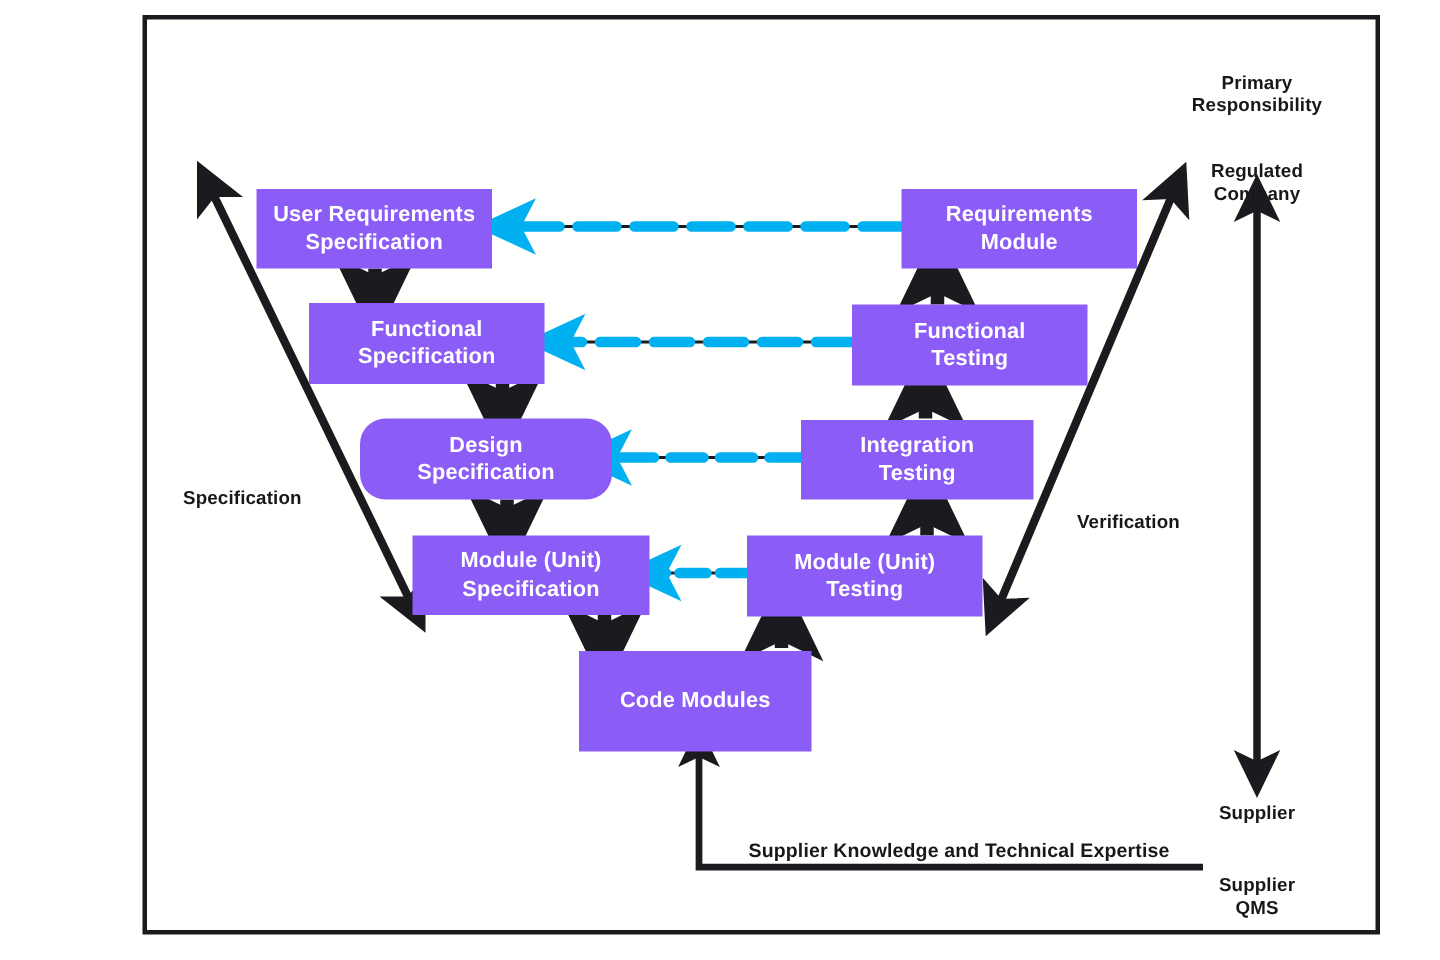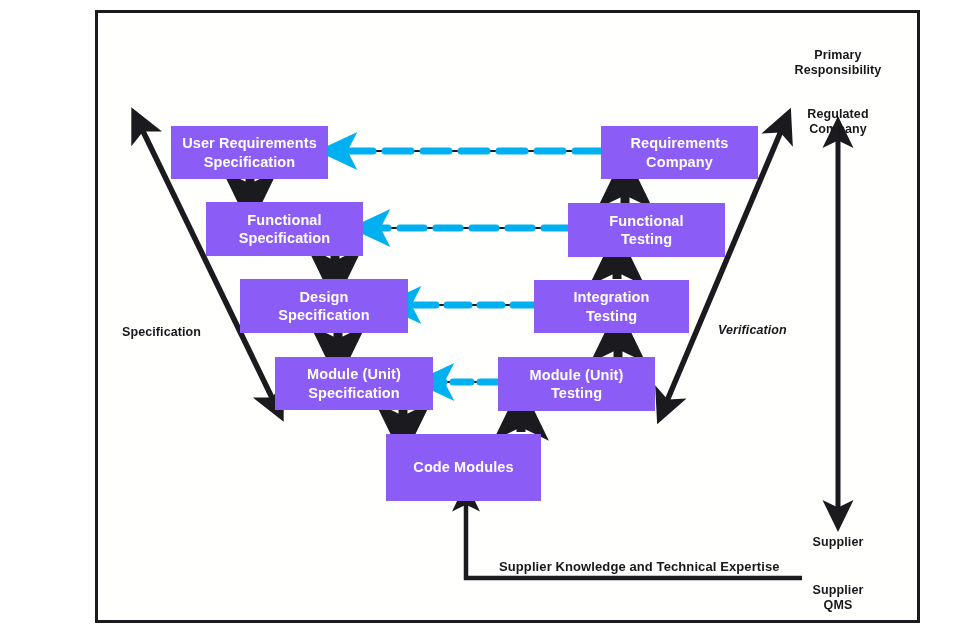--- a/index.html
+++ b/index.html
@@ -152,33 +152,33 @@
   <div class="node" style="left:171px; top:126px; width:157px; height:53px;">
     <span>User Requirements
 Specification</span>
   </div>
 
   <div class="node" style="left:206px; top:202px; width:157px; height:54px;">
     <span>Functional
 Specification</span>
   </div>
 
-  <div class="node" style="left:240px; top:279px; width:168px; height:54px;">
+  <div class="node" style="left:240px; top:279px; width:168px; height:54px;border-radius:17px;">
     <span>Design
 Specification</span>
   </div>
 
   <div class="node" style="left:275px; top:357px; width:158px; height:53px;">
     <span>Module (Unit)
 Specification</span>
   </div>
 
   <div class="node" style="left:601px; top:126px; width:157px; height:53px;">
     <span>Requirements
-Company</span>
+Module</span>
   </div>
 
   <div class="node" style="left:568px; top:203px; width:157px; height:54px;">
     <span>Functional
 Testing</span>
   </div>
 
   <div class="node" style="left:534px; top:280px; width:155px; height:53px;">
     <span>Integration
 Testing</span>
@@ -190,21 +190,21 @@
   </div>
 
   <div class="node" style="left:386px; top:434px; width:155px; height:67px;">
     <span>Code Modules</span>
   </div>
 
   <div class="sidelabel left-lbl" style="left:122px; top:310px; width:110px;">
     <span>Specification</span>
   </div>
 
-  <div class="sidelabel left-lbl" style="left:718px; top:308px; width:110px;font-style:italic;">
+  <div class="sidelabel left-lbl" style="left:718px; top:326px; width:110px;">
     <span>Verification</span>
   </div>
 
   <div class="sidelabel" style="left:778px; top:92px; width:120px;">
     <span>Regulated
 Company</span>
   </div>
 
   <div class="sidelabel" style="left:778px; top:33px; width:120px;">
     <span>Primary

